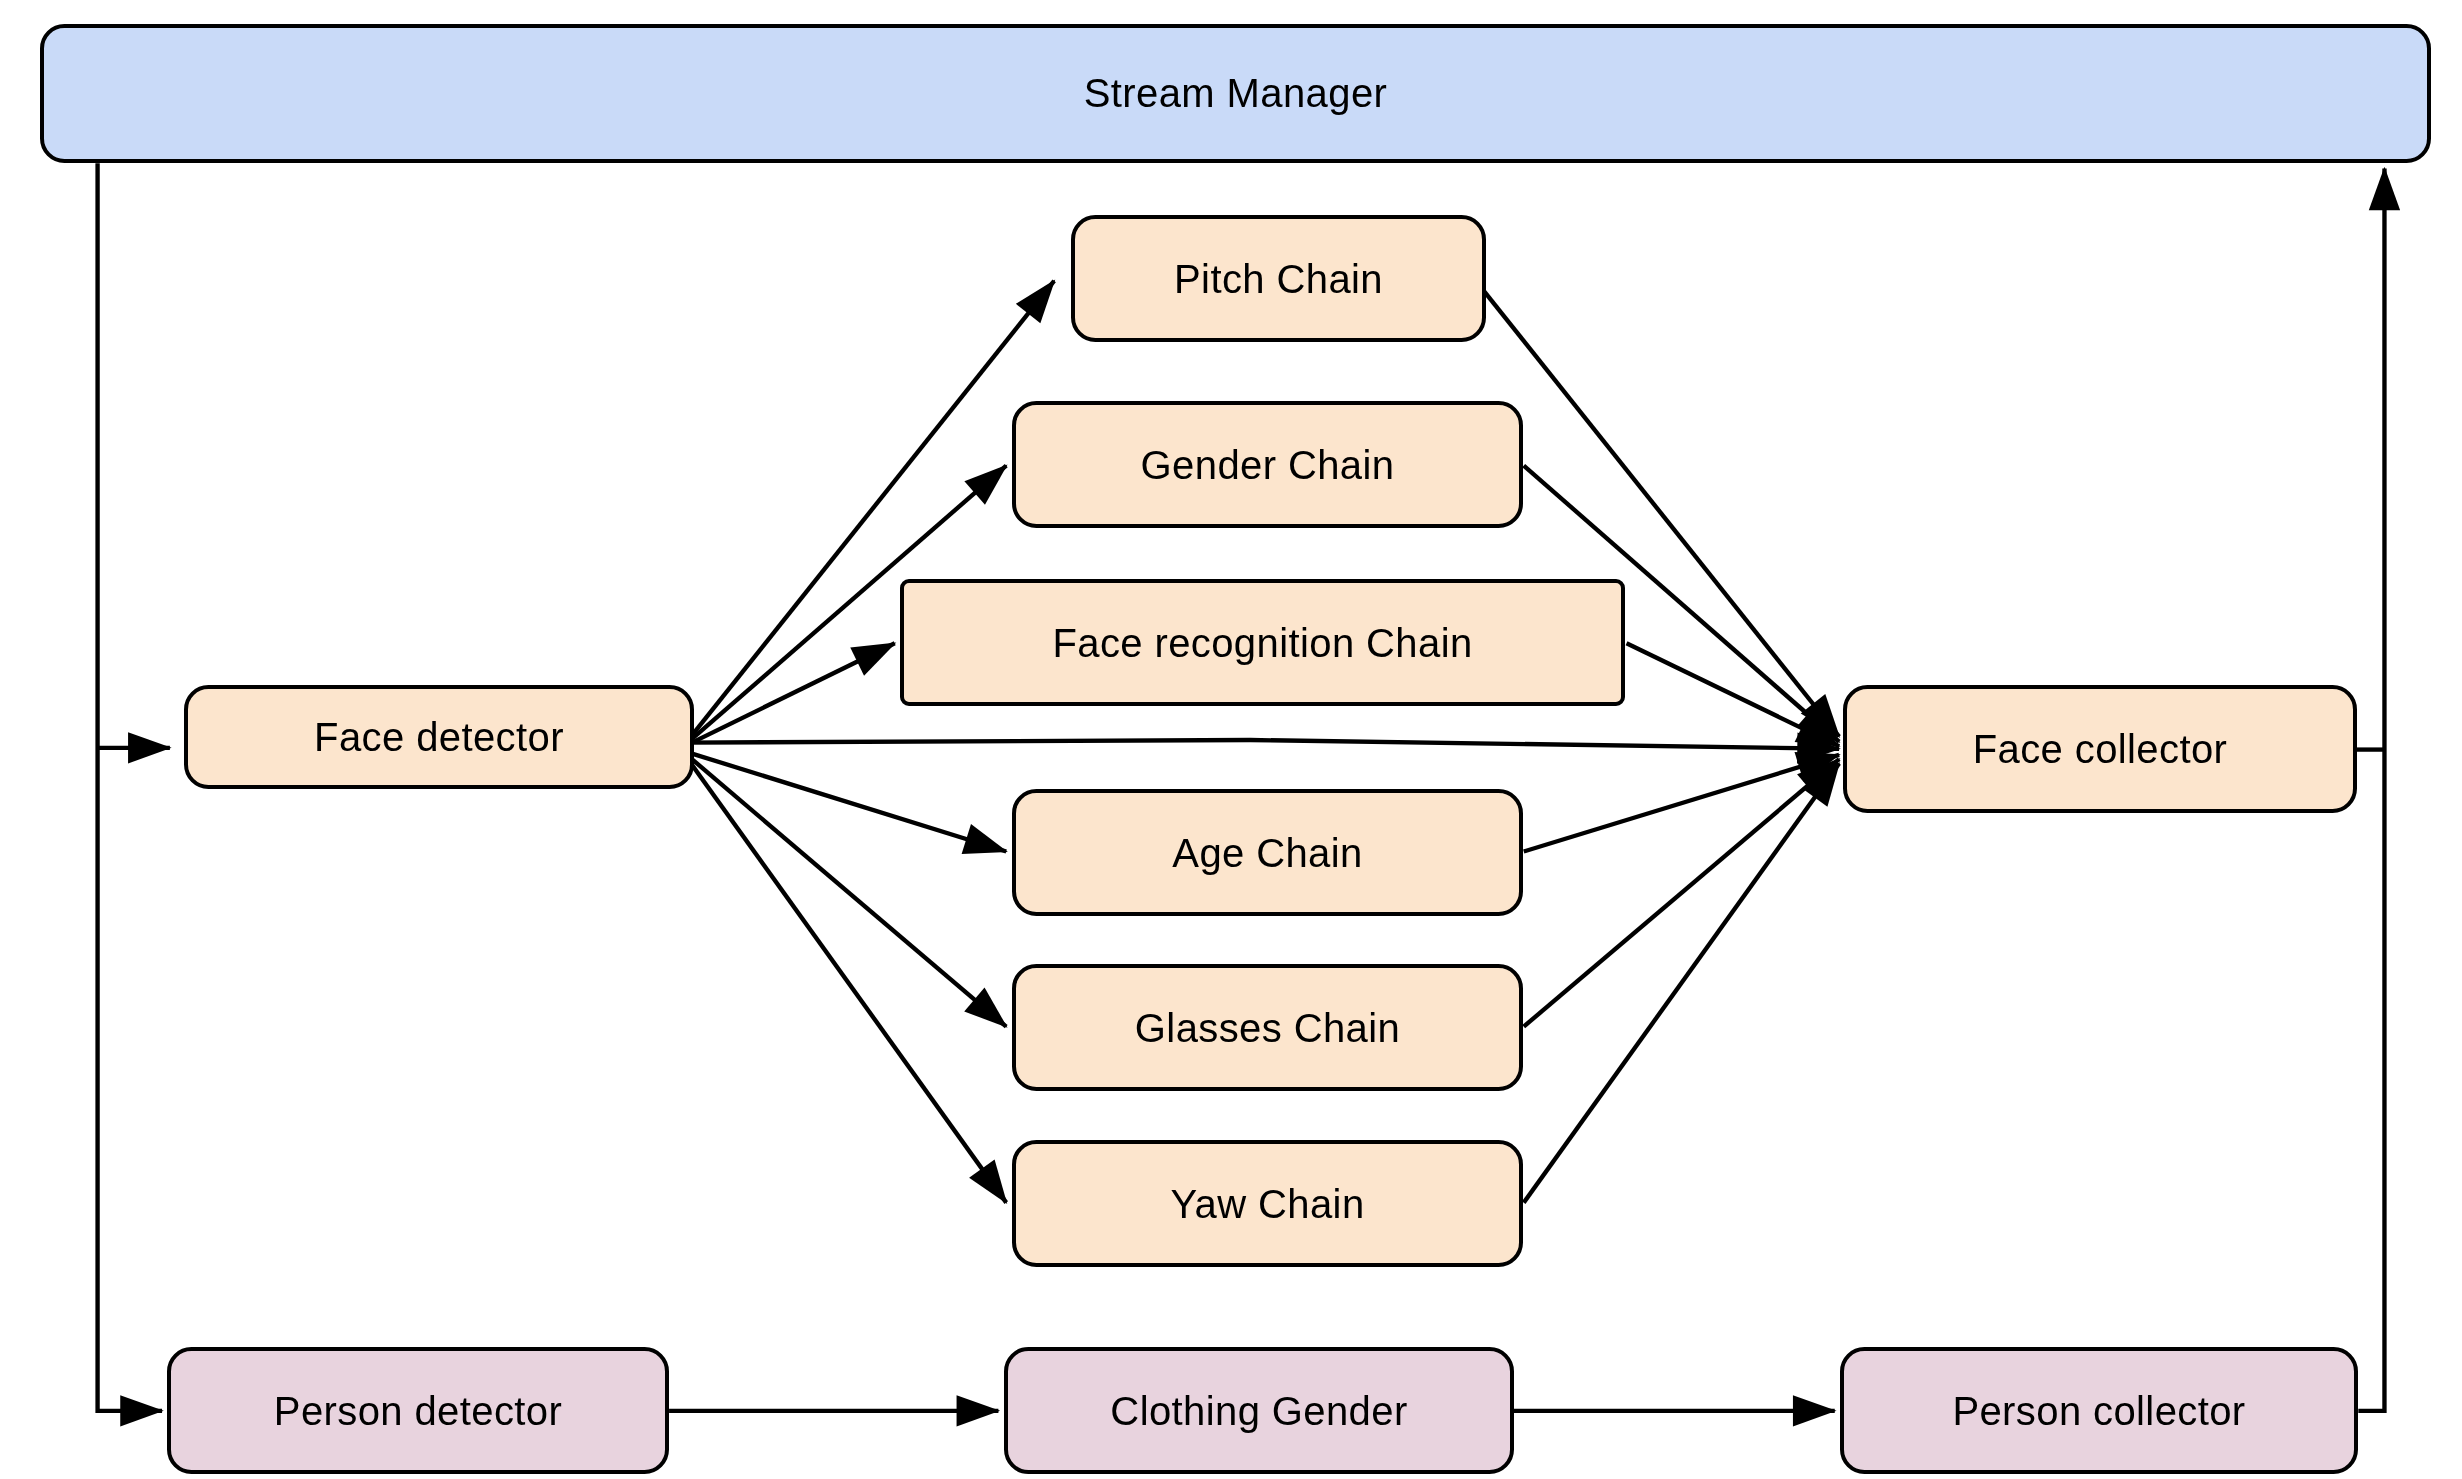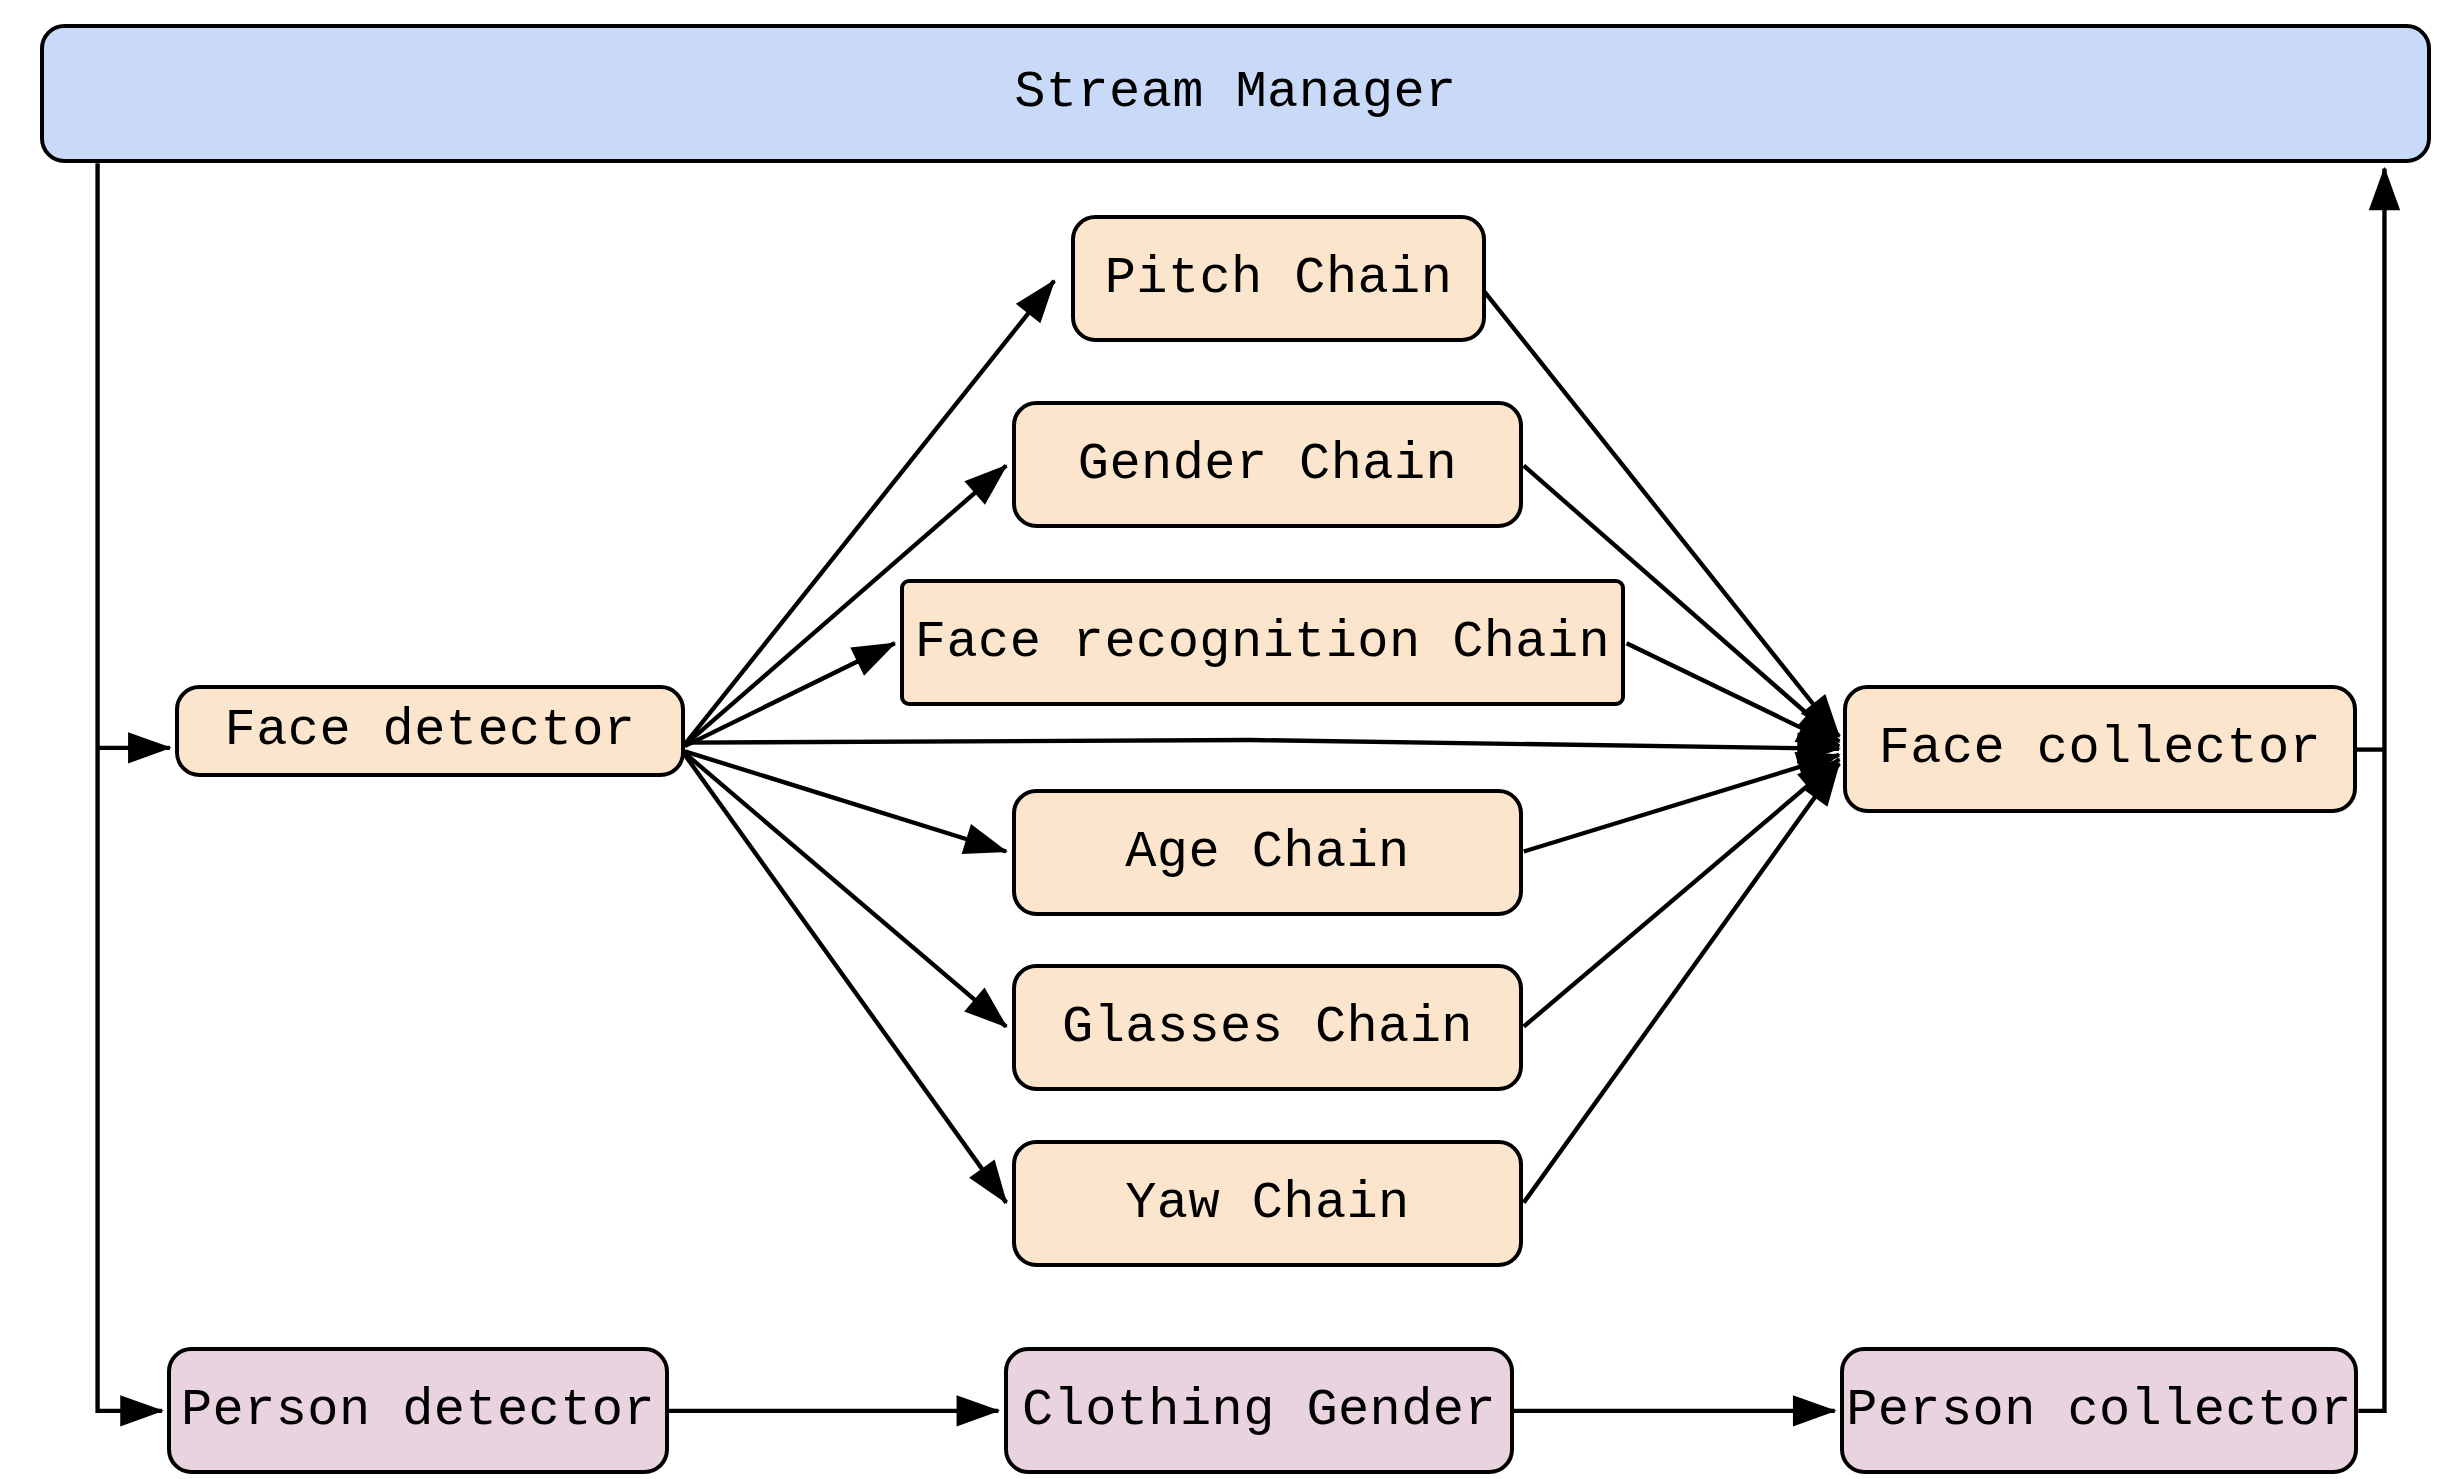--- a/index.html
+++ b/index.html
@@ -33,33 +33,32 @@
     fill: none;
   }
   .node {
     position: absolute;
     border: 4.4px solid var(--border-color);
     border-radius: 24.4px;
     display: flex;
     align-items: center;
     justify-content: center;
     text-align: center;
-    font-size: 52px;
+    font-size: 40px;
     color: #000;
     letter-spacing: 0.4px;
     line-height: 1;
-    font-family: Liberation Mono, monospace;
   }
   .node.manager { background: var(--manager-fill); }
   .node.face    { background: var(--face-fill); }
   .node.person  { background: var(--person-fill); }
 
   
   #n-stream   { left:   40px; top:   23.5px; width: 2391px; height: 139px; }
-  #n-facedet  { left:  175px; top:  685px; width:  510px; height: 92px; }
+  #n-facedet  { left:  184px; top:  685px; width:  510px; height: 104px; }
   #n-pitch    { left: 1060px; top:  215px; width:  415px; height: 127px; margin-left: 11px; }
   #n-gender   { left: 1012px; top:  401px; width:  511px; height: 127px; }
   #n-facerec  { left: 900px; top:  579px; width:  725px; height: 127px; border-radius: 9px; }
   #n-age      { left: 1012px; top:  789px; width:  511px; height: 127px; }
   #n-glasses  { left: 1012px; top: 964px; width:  511px; height: 127px; }
   #n-yaw      { left: 1012px; top: 1140px; width:  511px; height: 127px; }
   #n-facecol  { left: 1843px; top:  685px; width:  514px; height: 128px; }
   #n-persondet{ left:  167px; top: 1347px; width:  502px; height: 127px; }
   #n-clothing { left: 1004px; top: 1347px; width:  510px; height: 127px; }
   #n-personcol{ left: 1840px; top: 1347px; width:  518px; height: 127px; }

